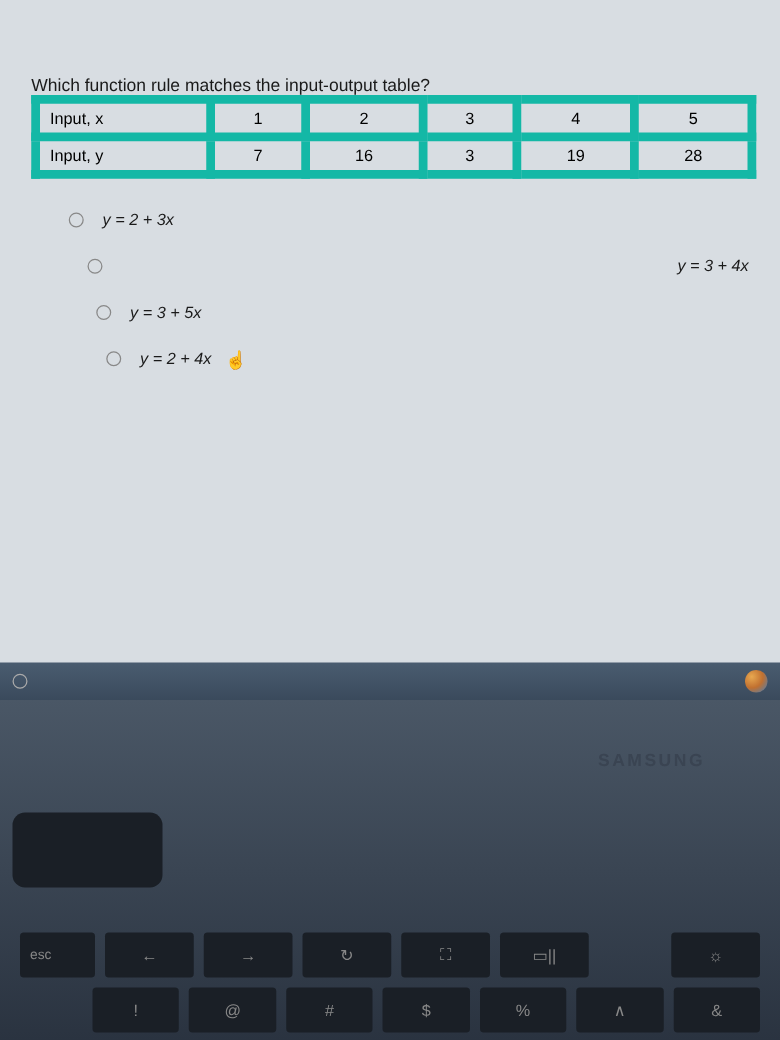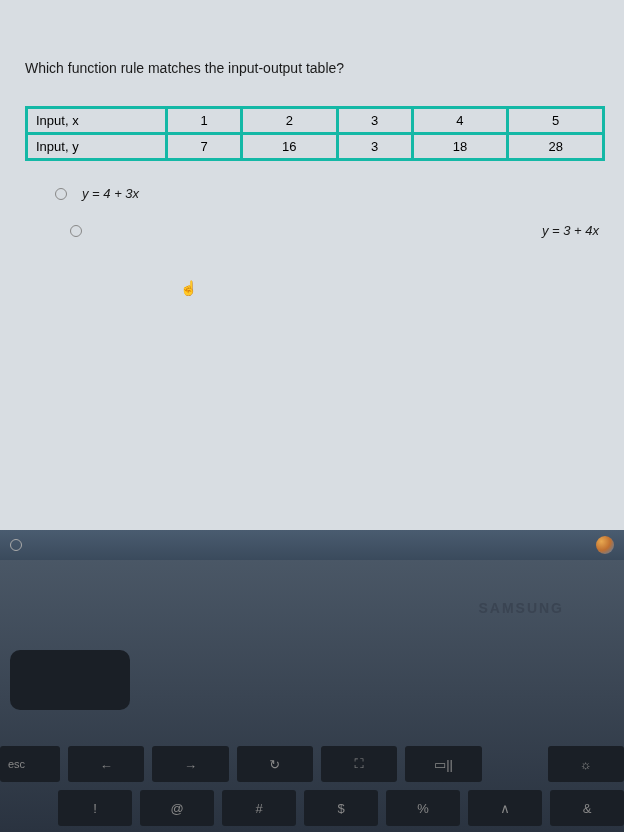--- a/index.html
+++ b/index.html
@@ -16,30 +16,29 @@
       position: relative;
       height: 560px;
       padding: 0;
     }
     .content {
       padding: 20px 25px 30px 25px;
     }
     .question {
       font-size: 14px;
       color: #1a1a1a;
-      margin-bottom: 30px;
       margin-top: 40px;
     }
     .io-table {
       border-collapse: collapse;
       width: 580px;
       margin-bottom: 25px;
     }
     .io-table td {
-      border: 3px solid #14b8a6;
+      border: 7px solid #14b8a6;
       padding: 4px 8px;
       font-size: 13px;
       text-align: center;
       background: #d8dde2;
     }
     .io-table td:first-child {
       text-align: left;
       width: 140px;
     }
     .options {
@@ -124,21 +123,21 @@
     .keyboard {
       position: absolute;
       bottom: 0;
       left: 0;
       right: 0;
       height: 90px;
     }
     .key-row {
       display: flex;
       gap: 8px;
-      padding: 4px 0;
+      padding: 4px 16px;
       justify-content: space-around;
     }
     .key {
       background: #1a1f26;
       color: #888;
       font-size: 13px;
       display: flex;
       align-items: center;
       justify-content: center;
       border-radius: 3px;
@@ -164,34 +163,42 @@
         <td>2</td>
         <td>3</td>
         <td>4</td>
         <td>5</td>
       </tr>
       <tr>
         <td>Input, y</td>
         <td>7</td>
         <td>16</td>
         <td>3</td>
-        <td>18</td>
+        <td>19</td>
         <td>28</td>
       </tr>
     </tbody>
       </table>
 
     <div class="options">
       <div class="option">
         <div class="radio"></div>
-        <span>y = 4 + 3x</span>
+        <span>y = 2 + 3x</span>
       </div>
       <div class="option">
         <div class="radio"></div>
         <span>y = 3 + 4x</span>
+      </div>
+      <div class="option">
+        <div class="radio"></div>
+        <span>y = 3 + 5x</span>
+      </div>
+      <div class="option">
+        <div class="radio"></div>
+        <span>y = 2 + 4x</span>
       </div>
     </div>
     <div class="cursor">☝</div>
   </div>
 
   <div class="taskbar">
     <div class="taskbar-left"></div>
     <div class="taskbar-right"></div>
   </div>
 </div>

